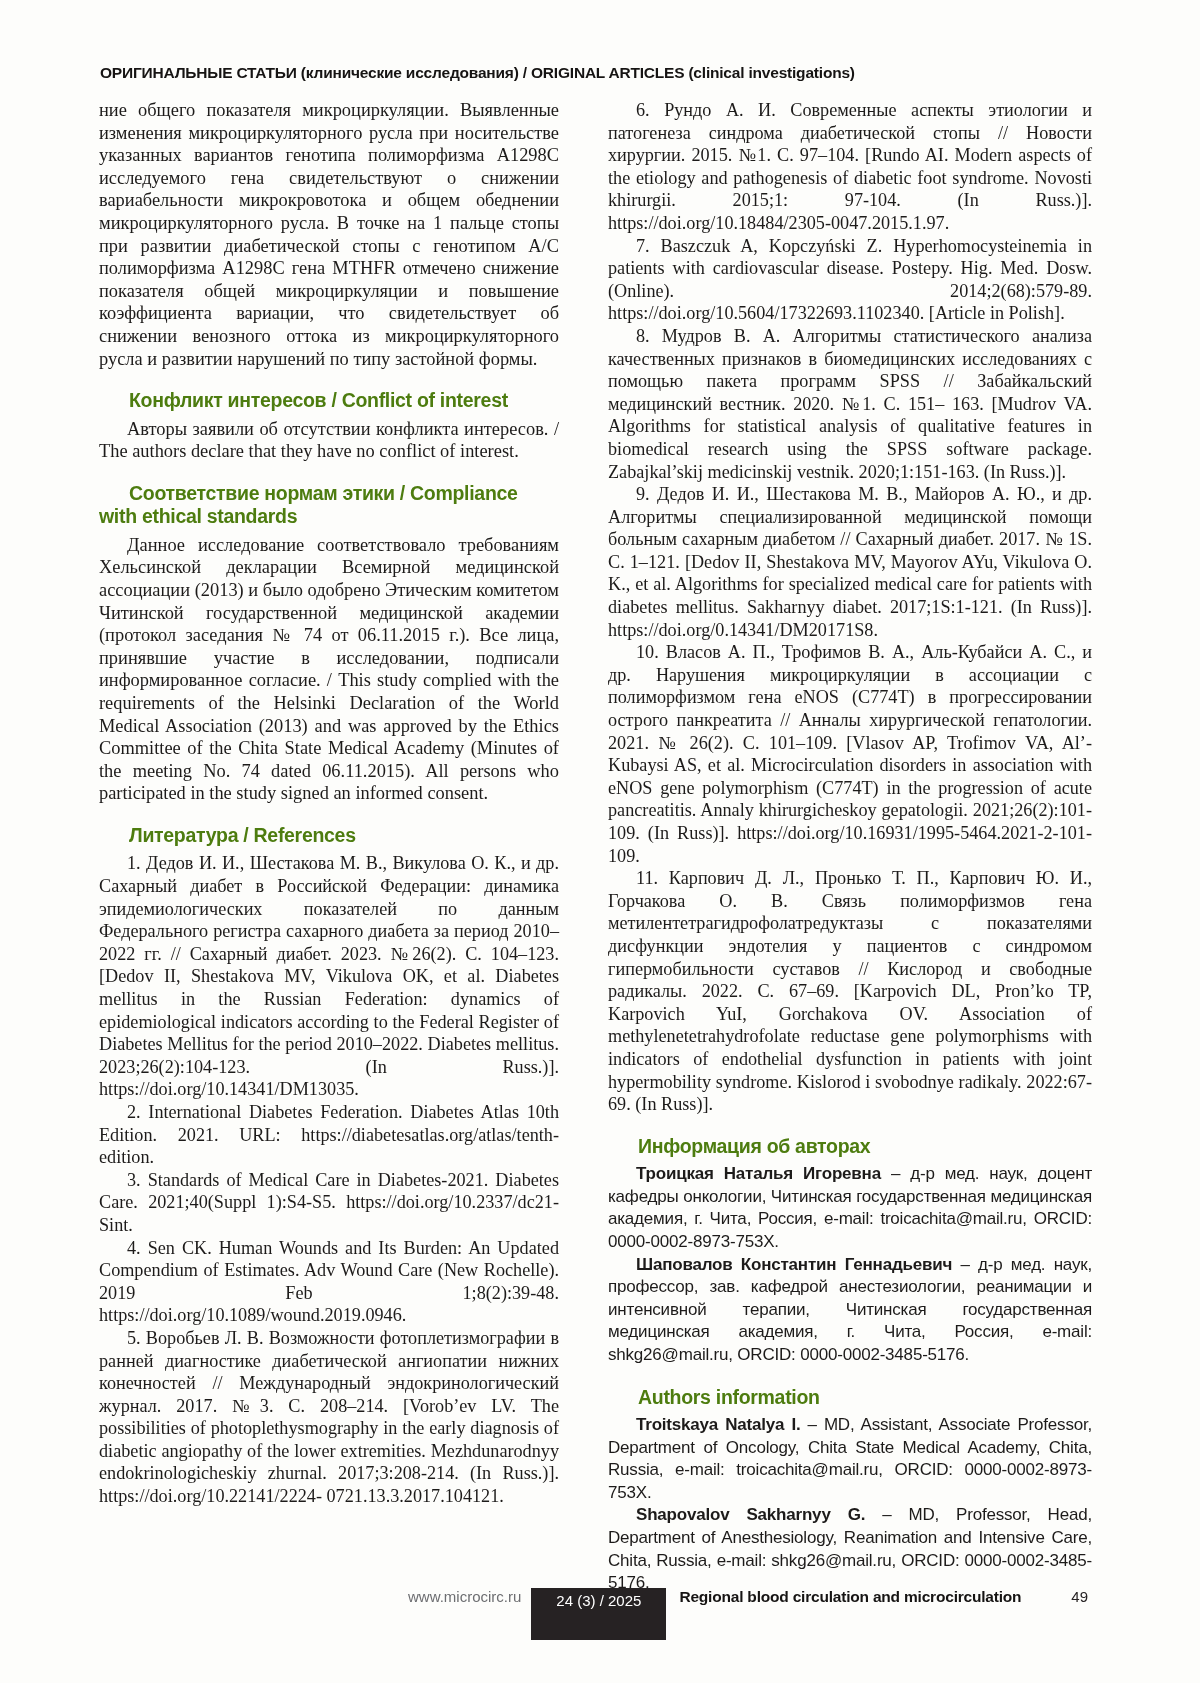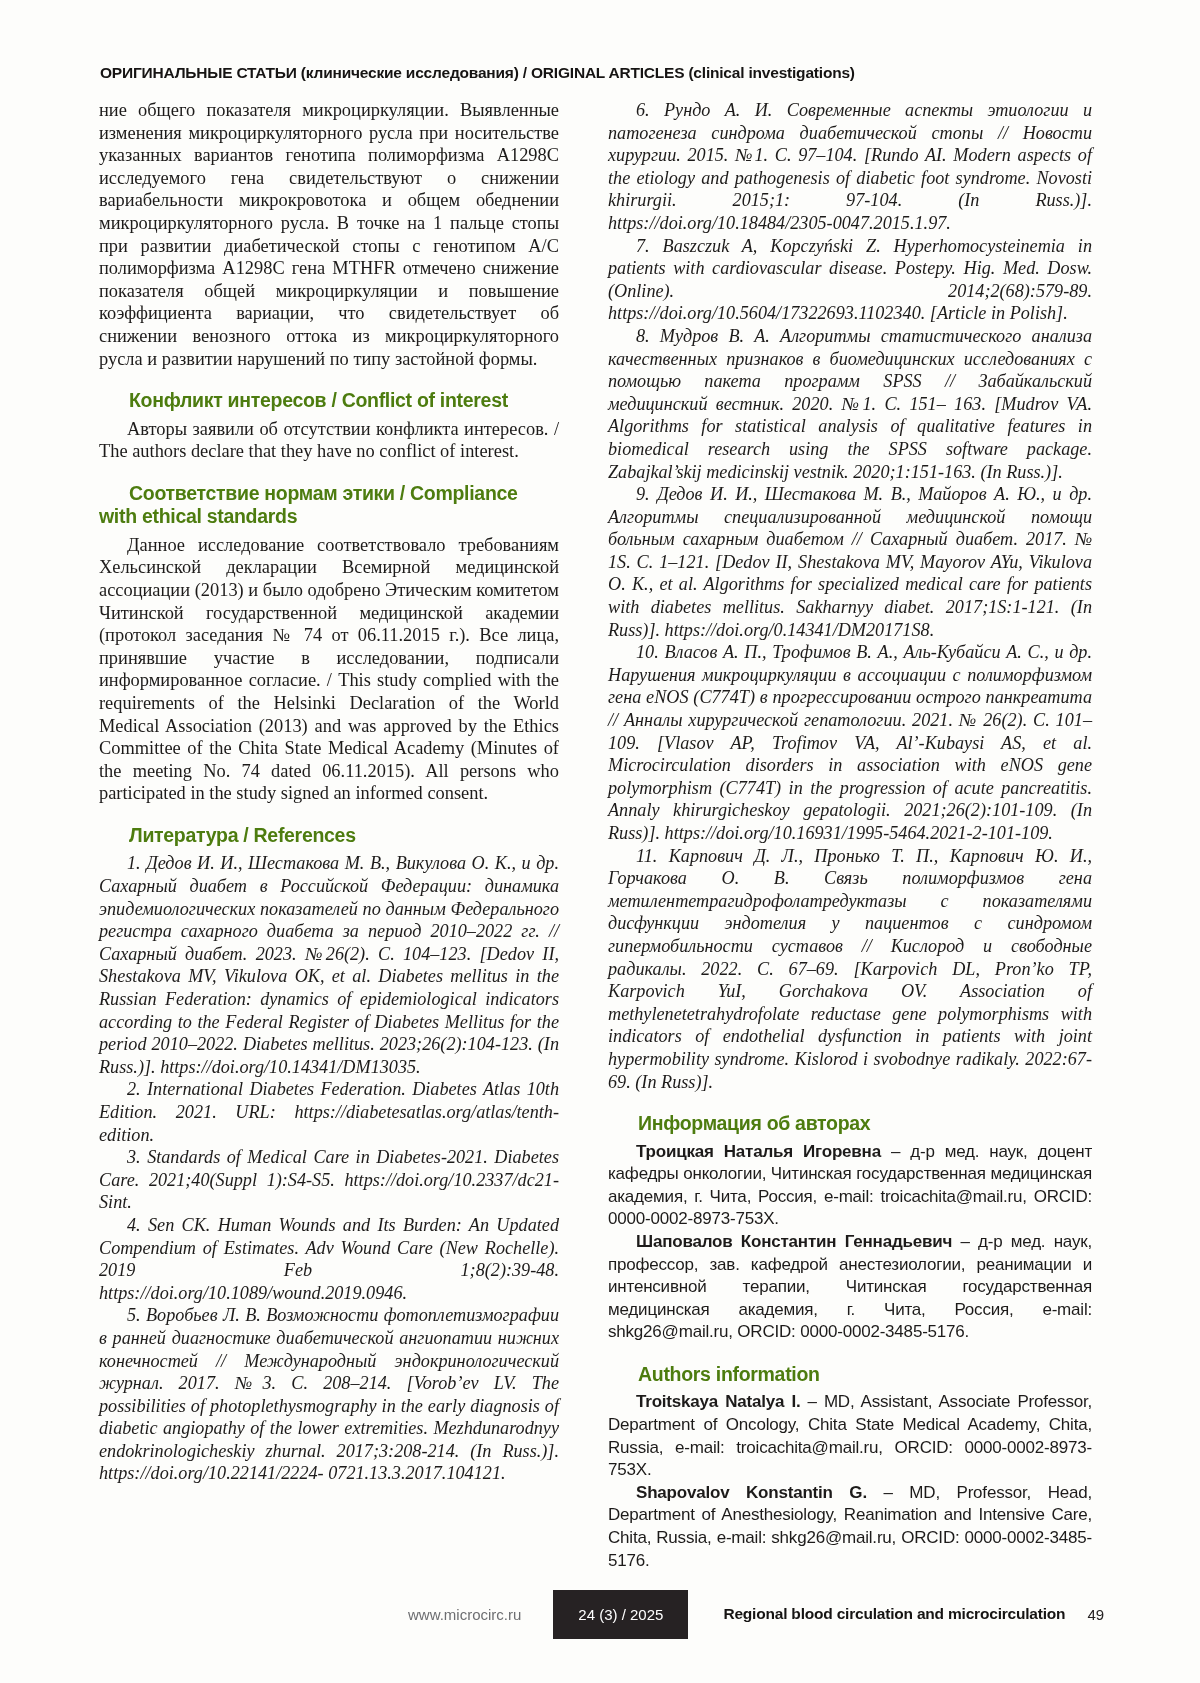--- a/index.html
+++ b/index.html
@@ -41,55 +41,52 @@
     font-size: 19.5px;
     line-height: 23.5px;
     letter-spacing: -0.3px;
     margin: 19px 0 5px 0;
     text-indent: 30px;
     text-align: left;
     color: #4d7c0f;
   }
   .ref {
     font-family: "Liberation Serif", serif;
-    font-style: italic;
     font-size: 18.2px;
     line-height: 22.6px;
     margin: 0;
     text-indent: 28px;
   }
   .author-entry {
     font-family: "Liberation Sans", sans-serif;
     font-size: 17px;
     line-height: 22.6px;
     margin: 0;
     text-indent: 28px;
     letter-spacing: -0.2px;
   }
   .author-name { font-weight: 700; }
   .footer {
     position: absolute;
     top: 1588px; left: 100px; width: 1000px;
     height: 52px;
     display: flex;
-    align-items: center;
     font-family: "Liberation Sans", sans-serif;
-    gap: 22px;
   }
   .footer-url {
     margin-left: 308px;
     color: #6d6e71;
     font-size: 15px;
   }
   .footer-issue-box {
     margin-left: 10px;
     background: #262223;
     color: #ffffff;
     font-size: 15px;
-    padding: 16px 25px;
+    padding: 4px 25px;
     white-space: nowrap;
   }
   .footer-journal {
     margin-left: 13px;
     font-weight: 700;
     font-size: 15.5px;
     letter-spacing: -0.2px;
     color: #161413;
     white-space: nowrap;
   }
@@ -131,21 +128,21 @@
     <p class="ref">9. Дедов И. И., Шестакова М. В., Майоров А. Ю., и др. Алгоритмы специализированной медицинской помощи больным сахарным диабетом // Сахарный диабет. 2017. № 1S. С. 1–121. [Dedov II, Shestakova MV, Mayorov AYu, Vikulova O. K., et al. Algorithms for specialized medical care for patients with diabetes mellitus. Sakharnyy diabet. 2017;1S:1-121. (In Russ)]. https://doi.org/0.14341/DM20171S8.</p>
     <p class="ref">10. Власов А. П., Трофимов В. А., Аль-Кубайси А. С., и др. Нарушения микроциркуляции в ассоциации с полиморфизмом гена eNOS (C774T) в прогрессировании острого панкреатита // Анналы хирургической гепатологии. 2021. № 26(2). С. 101–109. [Vlasov AP, Trofimov VA, Al’-Kubaysi AS, et al. Microcirculation disorders in association with eNOS gene polymorphism (C774T) in the progression of acute pancreatitis. Annaly khirurgicheskoy gepatologii. 2021;26(2):101-109. (In Russ)]. https://doi.org/10.16931/1995-5464.2021-2-101-109.</p>
     <p class="ref">11. Карпович Д. Л., Пронько Т. П., Карпович Ю. И., Горчакова О. В. Связь полиморфизмов гена метилентетрагидрофолатредуктазы с показателями дисфункции эндотелия у пациентов с синдромом гипермобильности суставов // Кислород и свободные радикалы. 2022. С. 67–69. [Karpovich DL, Pron’ko TP, Karpovich YuI, Gorchakova OV. Association of methylenetetrahydrofolate reductase gene polymorphisms with indicators of endothelial dysfunction in patients with joint hypermobility syndrome. Kislorod i svobodnye radikaly. 2022:67-69. (In Russ)].</p>
 
     <h3 class="section-heading">Информация об авторах</h3>
     <p class="author-entry"><span class="author-name">Троицкая Наталья Игоревна</span><span> – д-р мед. наук, доцент кафедры онкологии, Читинская государственная медицинская академия, г. Чита, Россия, e-mail: troicachita@mail.ru, ORCID: 0000-0002-8973-753X.</span></p>
     <p class="author-entry"><span class="author-name">Шаповалов Константин Геннадьевич</span><span> – д-р мед. наук, профессор, зав. кафедрой анестезиологии, реанимации и интенсивной терапии, Читинская государственная медицинская академия, г. Чита, Россия, e-mail: shkg26@mail.ru, ORCID: 0000-0002-3485-5176.</span></p>
 
     <h3 class="section-heading">Authors information</h3>
     <p class="author-entry"><span class="author-name">Troitskaya Natalya I.</span><span> – MD, Assistant, Associate Professor, Department of Oncology, Chita State Medical Academy, Chita, Russia, e-mail: troicachita@mail.ru, ORCID: 0000-0002-8973-753X.</span></p>
-    <p class="author-entry"><span class="author-name">Shapovalov Konstantin G.</span><span> – MD, Professor, Head, Department of Anesthesiology, Reanimation and Intensive Care, Chita, Russia, e-mail: shkg26@mail.ru, ORCID: 0000-0002-3485-5176.</span></p>
+    <p class="author-entry"><span class="author-name">Shapovalov Sakharnyy G.</span><span> – MD, Professor, Head, Department of Anesthesiology, Reanimation and Intensive Care, Chita, Russia, e-mail: shkg26@mail.ru, ORCID: 0000-0002-3485-5176.</span></p>
   </div>
 
 </div>
 
 <div class="footer">
   <span class="footer-url">www.microcirc.ru</span>
   <span class="footer-issue-box">24 (3) / 2025</span>
   <span class="footer-journal">Regional blood circulation and microcirculation</span>
   <span class="footer-page">49</span>
 </div>

